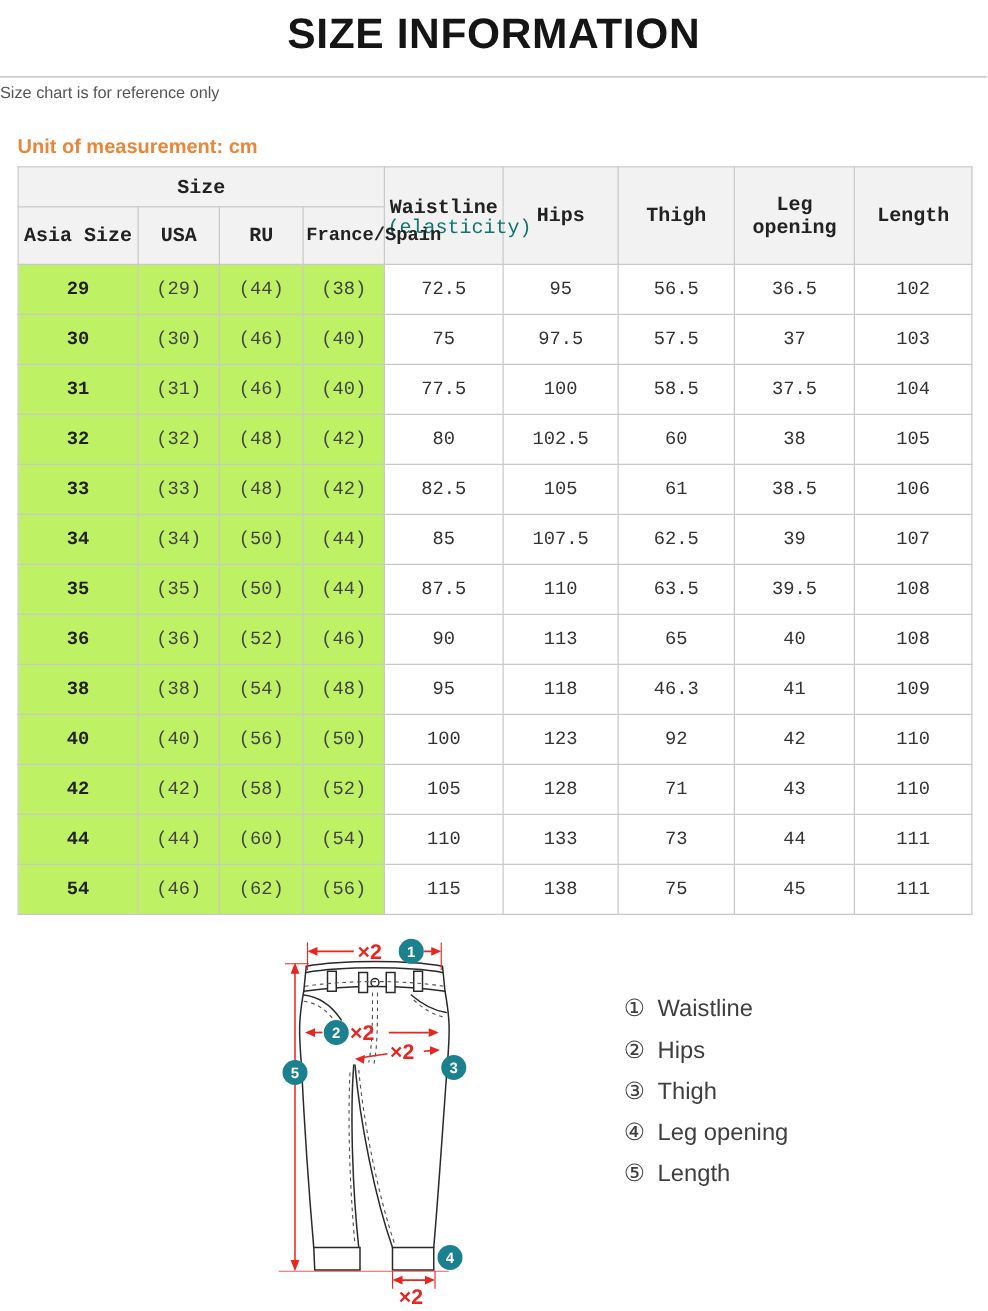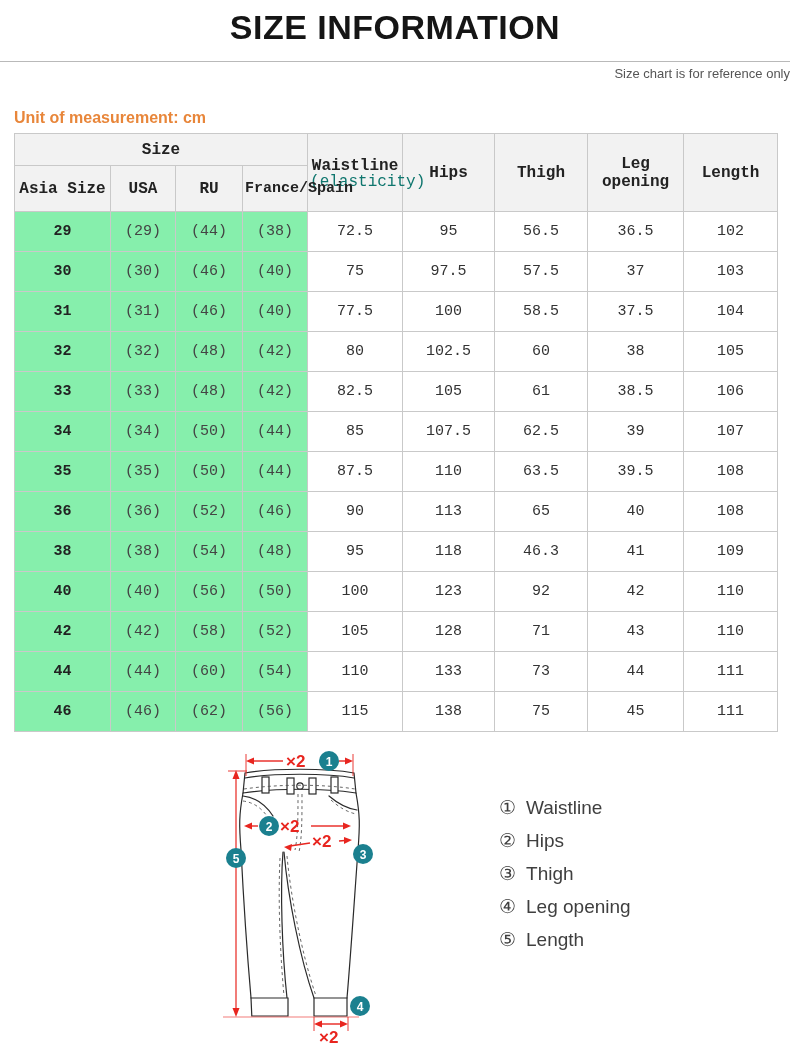--- a/index.html
+++ b/index.html
@@ -13,42 +13,42 @@
     position:absolute; top:8px; left:0; width:790px;
     text-align:center; font-size:34px; font-weight:700; color:#151515;
     letter-spacing:0.5px;
   }
   .divider {
     position:absolute; top:61px; left:0; width:790px; height:0;
     border-top:1px solid #b9b9b9;
   }
   .subtitle {
     position:absolute; top:66px; left:0; width:790px;
-    text-align:right; font-size:13px; color:#555;
+    text-align:left; font-size:13px; color:#555;
   }
   .unit-note {
     position:absolute; top:109px; left:14px;
     font-size:16px; font-weight:700; color:#e8863a;
   }
   
   table.size-table {
     position:absolute; top:133px; left:14px; width:763px;
     border-collapse:collapse; table-layout:fixed;
     font-size:15px; color:#333;font-family:Liberation Mono, monospace;
   }
   .size-table th, .size-table td {
     border:1px solid #c9c9c9; text-align:center; vertical-align:middle;
     padding:0 2px;
   }
   .size-table thead th { background:#f2f2f2; color:#222; }
   .size-table .group-row th { height:32px; font-size:16px; font-weight:700; }
   .size-table .sub-row th { height:46px; font-size:16px; font-weight:700;margin-left:20px; }
   .size-table th.fr-es { font-size:15px; }
   .size-table td { height:40px; }
-  .size-table td.size-col { background:#86efac; color:#444; }
+  .size-table td.size-col { background:#bef264; color:#444; }
   .size-table td.asia { font-weight:700; color:#222; }
   .measure-note { display:block; font-weight:400; font-size:16px; color:#0f766e; line-height:14px; }
   .measure-label { line-height:18px; }
   
   .diagram-svg { position:absolute; left:183px; top:740px; }
   .legend {
     position:absolute; left:499px; top:791px; font-size:19px; color:#3f3f3f;
   }
   .legend-item { height:33px; line-height:33px; white-space:nowrap; }
   .legend-num { margin-right:10px; font-size:19px; color:#3f3f3f; }
@@ -223,21 +223,21 @@
           <td class="size-col">(44)</td>
           <td class="size-col">(60)</td>
           <td class="size-col">(54)</td>
           <td>110</td>
           <td>133</td>
           <td>73</td>
           <td>44</td>
           <td>111</td>
         </tr>
         <tr>
-          <td class="size-col asia">46</td>
+          <td class="size-col asia">54</td>
           <td class="size-col">(46)</td>
           <td class="size-col">(62)</td>
           <td class="size-col">(56)</td>
           <td>115</td>
           <td>138</td>
           <td>75</td>
           <td>45</td>
           <td>111</td>
         </tr>
       </tbody>

